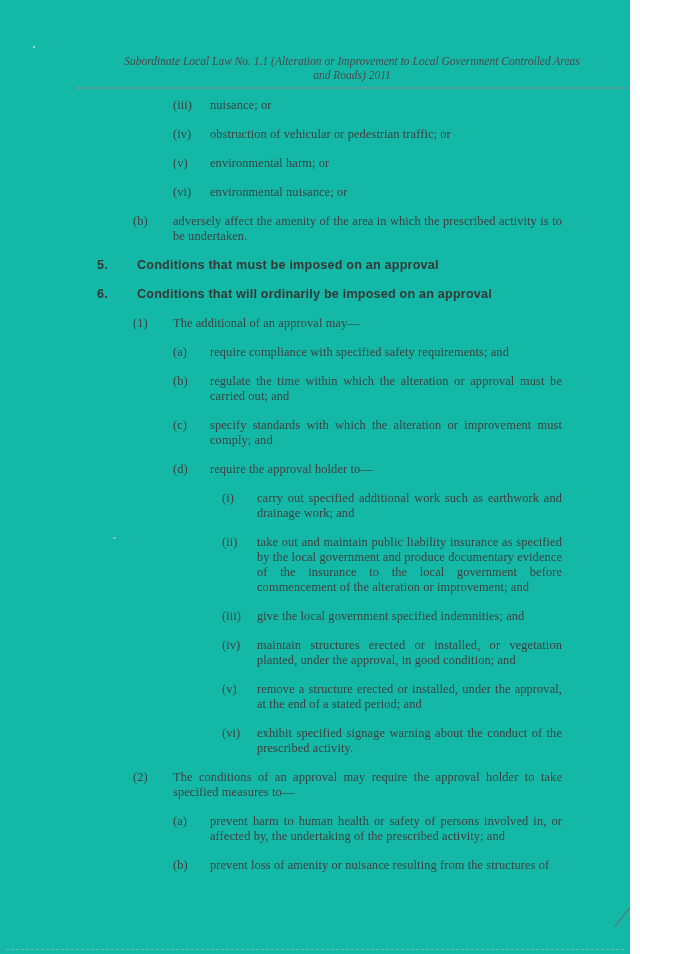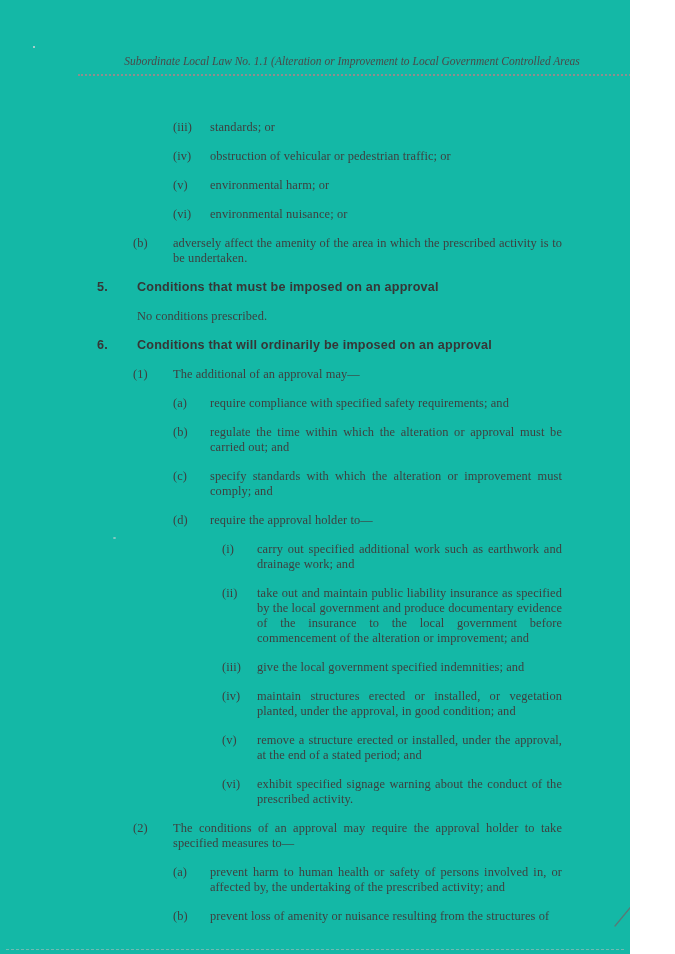--- a/index.html
+++ b/index.html
@@ -23,21 +23,21 @@
     color:#4a4a4a;
   }
   .header-text { text-align:center; padding-left:8px; padding-right:48px; }
   .page-number {
     position:absolute; right:1px; bottom:4px;
     font-style:italic; font-size:11.5px;
   }
   
   .content {
     position:absolute;
-    top:120px; left:97px; right:68px;
+    top:98px; left:97px; right:68px;
     font-size:12.4px;
     line-height:15px;
     letter-spacing:0.1px;
   }
   .block { margin-bottom:14px; display:flex; }
   .marker { flex:0 0 auto; }
   .text {
     flex:1 1 auto;
     text-align:justify;
     text-align-last:left;
@@ -73,51 +73,49 @@
   .speck-b { left:113px; top:537px; width:3px; height:2px; opacity:.6; }
 </style>
 </head>
 <body>
 
 <div class="page">
 
   <div class="header">
     <div class="header-text">
       <div>Subordinate Local Law No. 1.1 (Alteration or Improvement to Local Government Controlled Areas</div>
+      <div>and Roads) 2011</div>
     </div>
     <span class="page-number">4</span>
   </div>
 
   <div class="content">
       <div class="block item L3">
         <span class="marker">(iii)</span>
-        <span class="text">standards; or</span>
+        <span class="text">nuisance; or</span>
       </div>
       <div class="block item L3">
         <span class="marker">(iv)</span>
         <span class="text">obstruction of vehicular or pedestrian traffic; or</span>
       </div>
       <div class="block item L3">
         <span class="marker">(v)</span>
         <span class="text">environmental harm; or</span>
       </div>
       <div class="block item L3">
         <span class="marker">(vi)</span>
         <span class="text">environmental nuisance; or</span>
       </div>
       <div class="block item L2">
         <span class="marker">(b)</span>
         <span class="text">adversely affect the amenity of the area in which the prescribed activity is to be undertaken.</span>
       </div>
       <div class="block section">
         <span class="marker">5.</span>
         <span class="text">Conditions that must be imposed on an approval</span>
-      </div>
-      <div class="block para">
-        <span class="text">No conditions prescribed.</span>
       </div>
       <div class="block section">
         <span class="marker">6.</span>
         <span class="text">Conditions that will ordinarily be imposed on an approval</span>
       </div>
       <div class="block item L2">
         <span class="marker">(1)</span>
         <span class="text">The additional of an approval may—</span>
       </div>
       <div class="block item L3">

